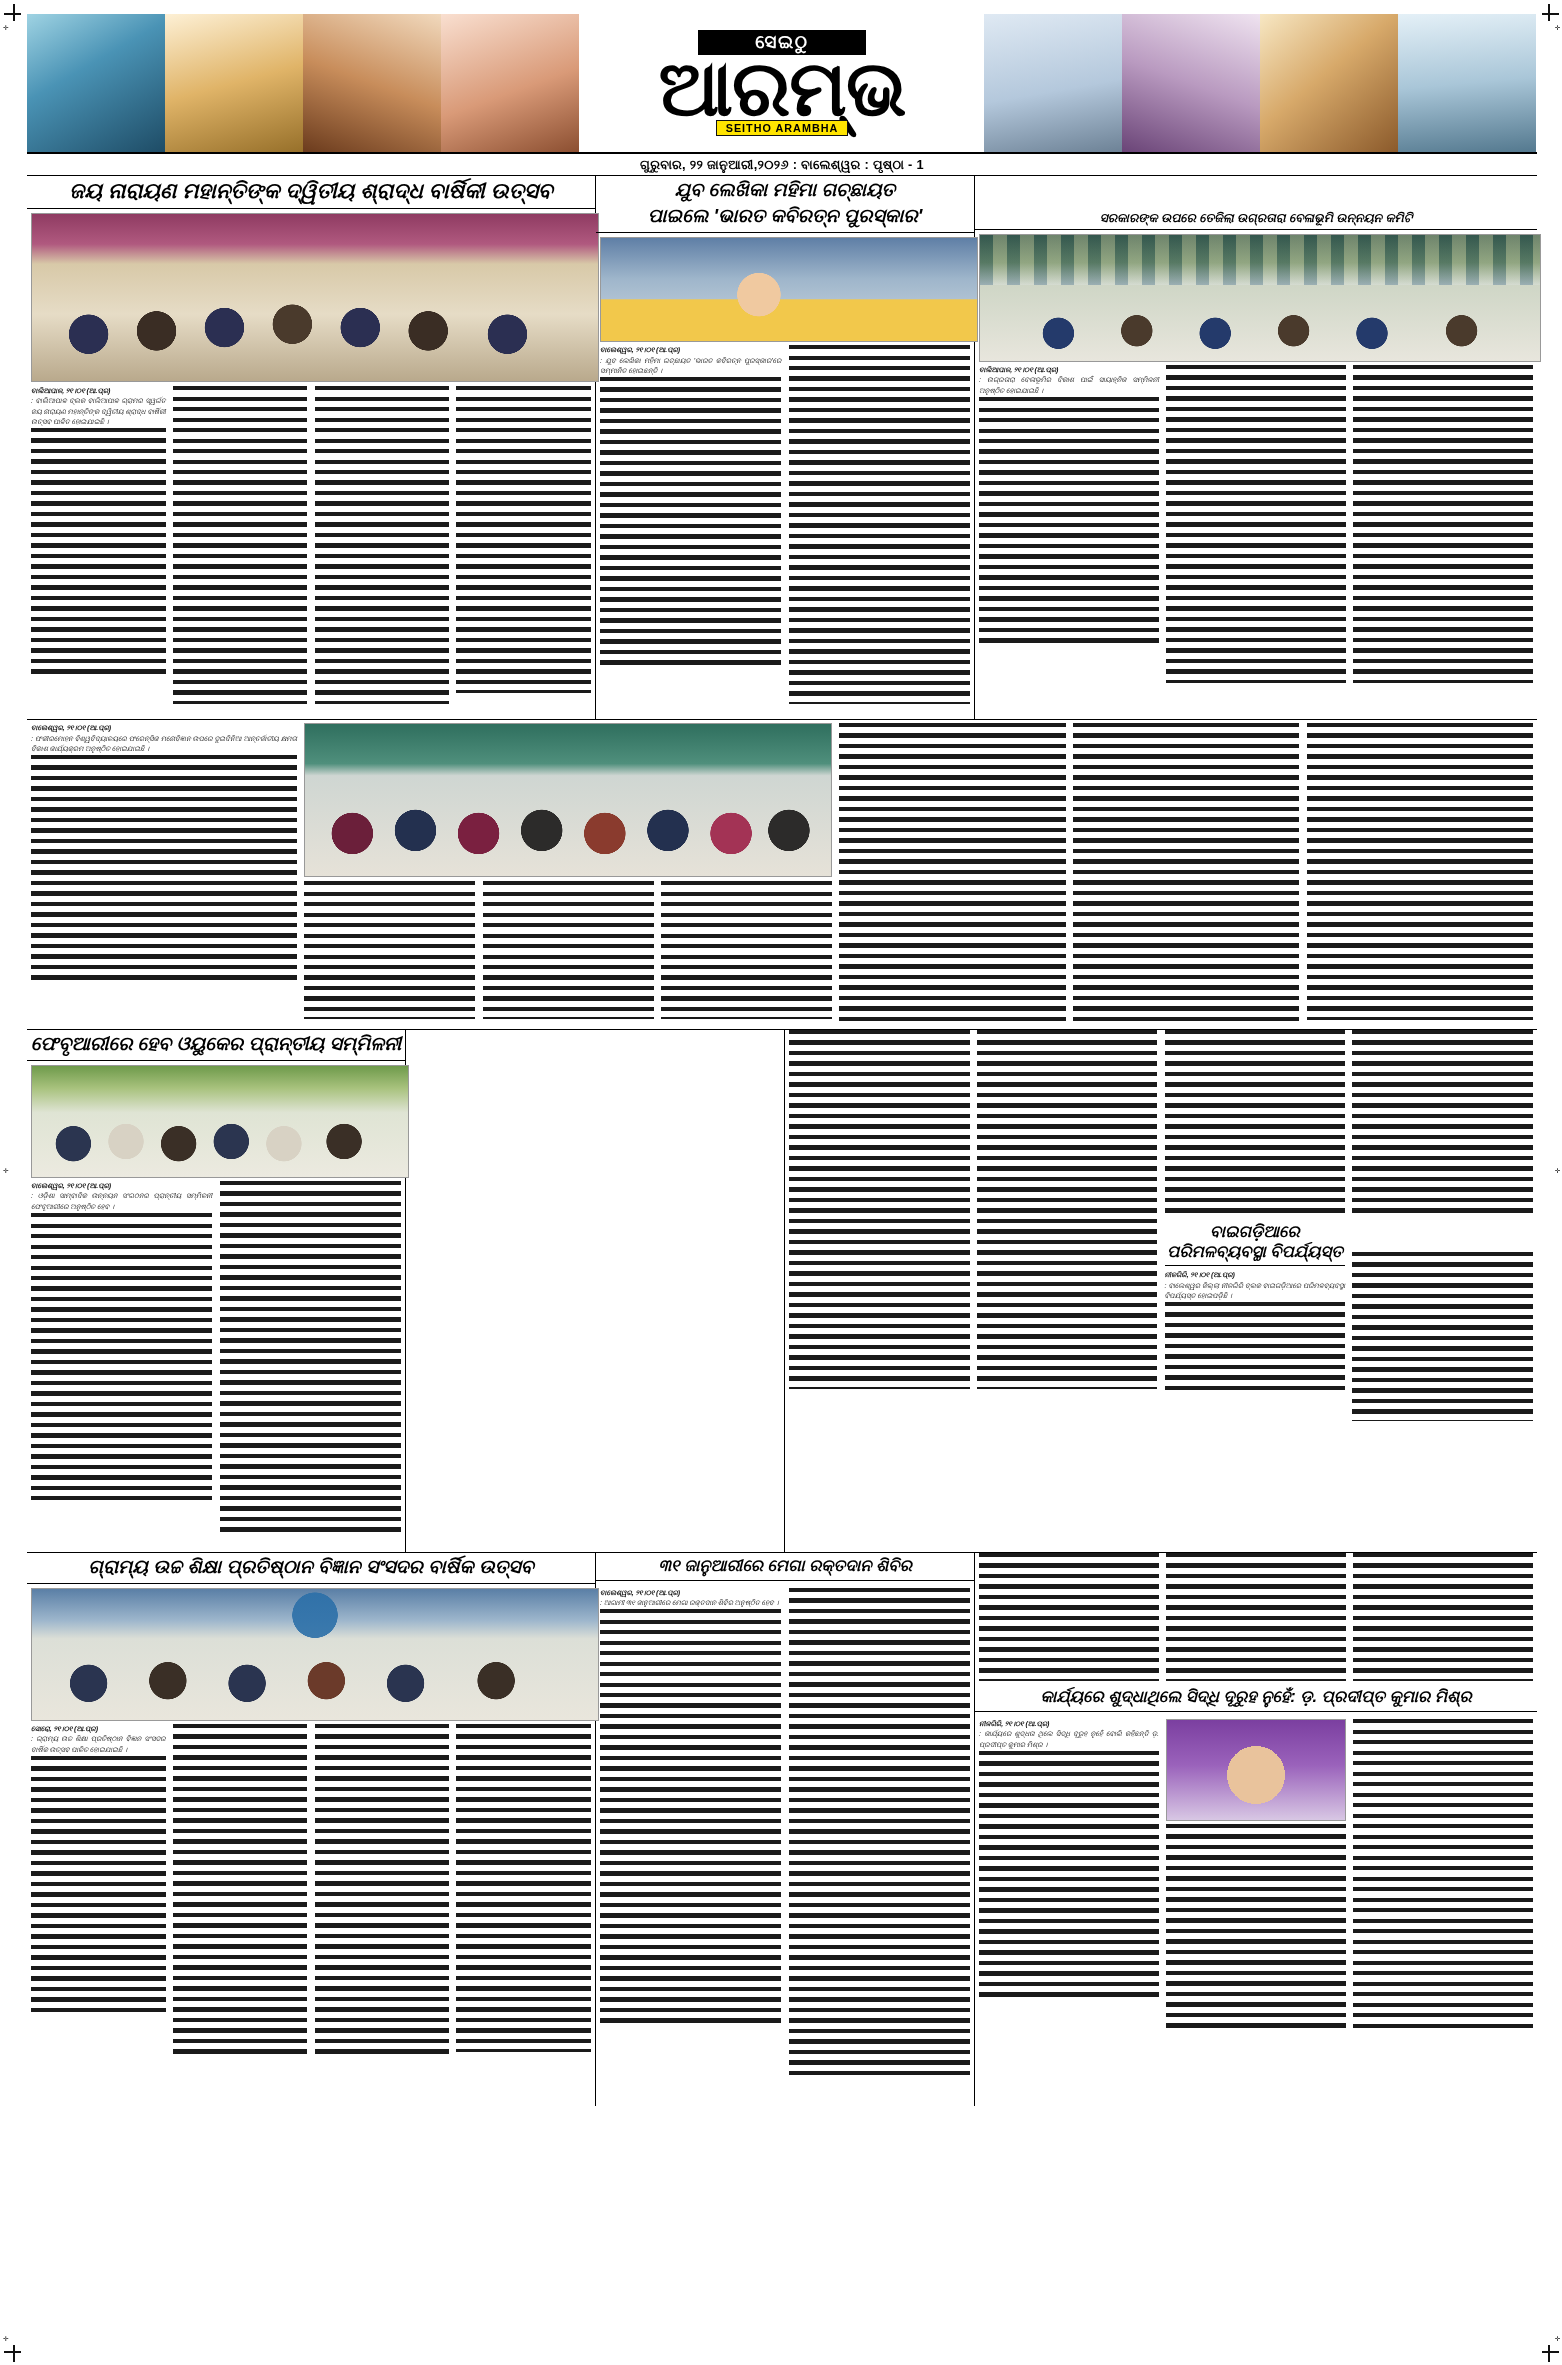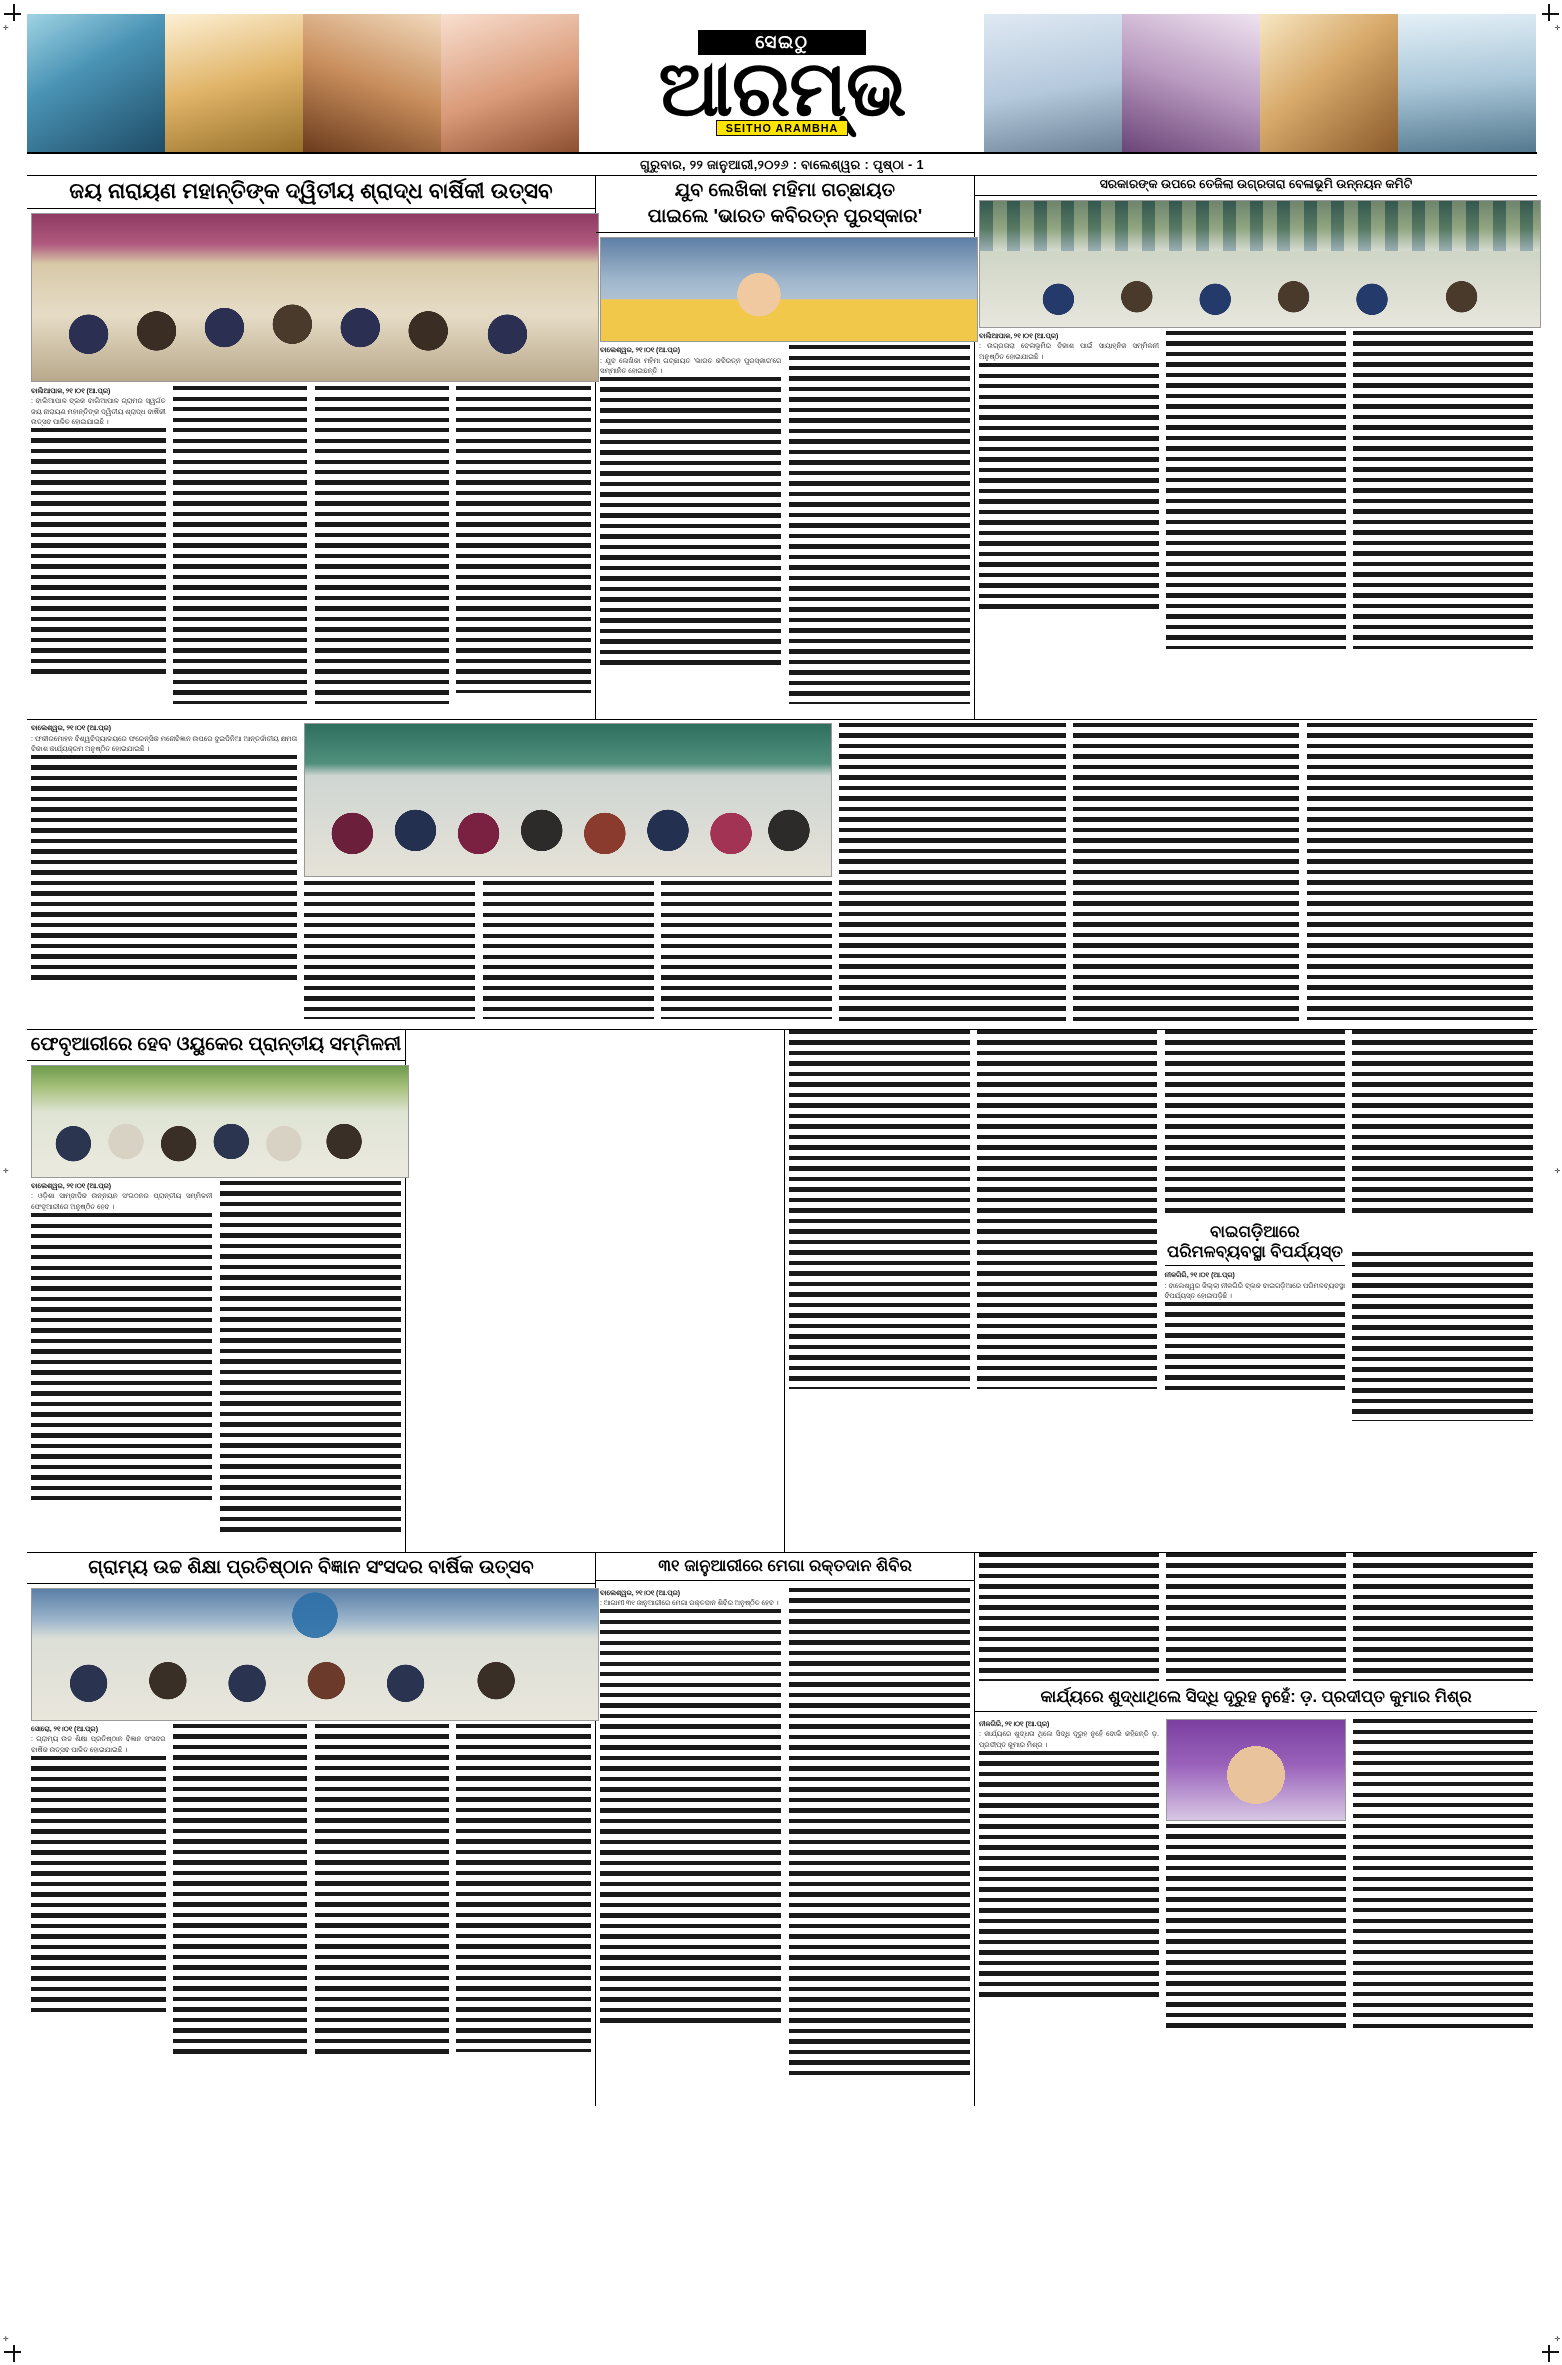--- a/index.html
+++ b/index.html
@@ -111,40 +111,41 @@
     border-top: 0.5px solid #000;
     display: flex;
     align-items: center;
     justify-content: center;
     font-size: 12.8px;
     font-weight: bold;
     letter-spacing: 0.3px;
     color: #000;
   }
   .row { display: flex; width: 100%; }
-  .block { position: relative; }
+  .block { position: relative; font-style: italic; }
   .rule-r { border-right: 0.8px solid #000; }
 
   .hl {
     font-weight: bold;
     color: #000;
     text-align: center;
     line-height: 1.18;
     padding: 3.1px 2px 4.1px 2px;
   }
   .hl-xl { font-size: 21.5px; }
   .hl-lg { font-size: 19px; }
   .hl-md { font-size: 16.4px; }
   .hl-under { border-bottom: 1.3px solid #000; margin-bottom: 4.1px; }
   .subhl {
     font-size: 12.3px;
     font-weight: bold;
     text-align: center;
     line-height: 1.2;
     padding: 1px 2px 3.1px 2px;
+    margin-top: 34px;
   }
 
   .pic { width: 100%; position: relative; overflow: hidden; border: 0.5px solid #999; }
   .pic .scene { position: absolute; inset: 0; }
 
   .cols { display: flex; gap: 7.2px; padding: 3.1px 4.1px 4.1px 4.1px; }
   .col { flex: 1 1 0; }
 
   .para {
     font-size: 7px;

